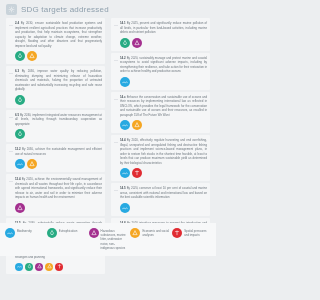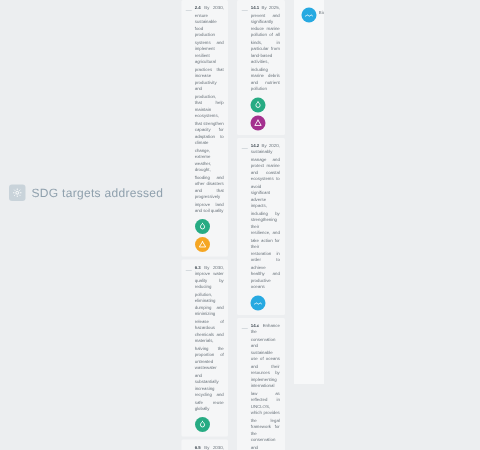--- a/index.html
+++ b/index.html
@@ -13,21 +13,21 @@
     background: #eceef0;
     font-family: "Liberation Sans", sans-serif;
     color: #5d666e;
   }
   .page {
     width: 216px;
     height: 256px;
     position: relative;
     background: #eceef0;
     display: flex;
-    flex-direction: row;
+    flex-direction: column;
   }
 
   
   .header {
     display: flex;
     align-items: center;
     gap: 4px;
     padding: 4px 6px 3px 6px;
     background: #eceef0;
     flex: 0 0 auto;

